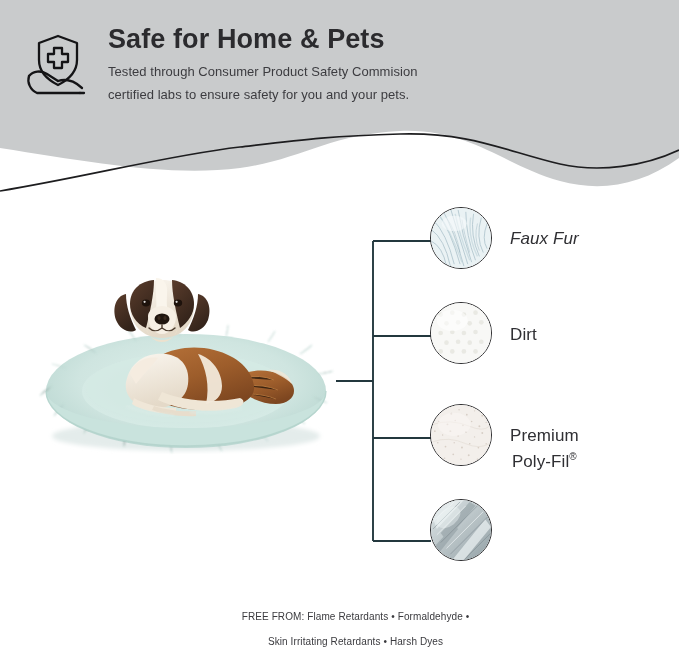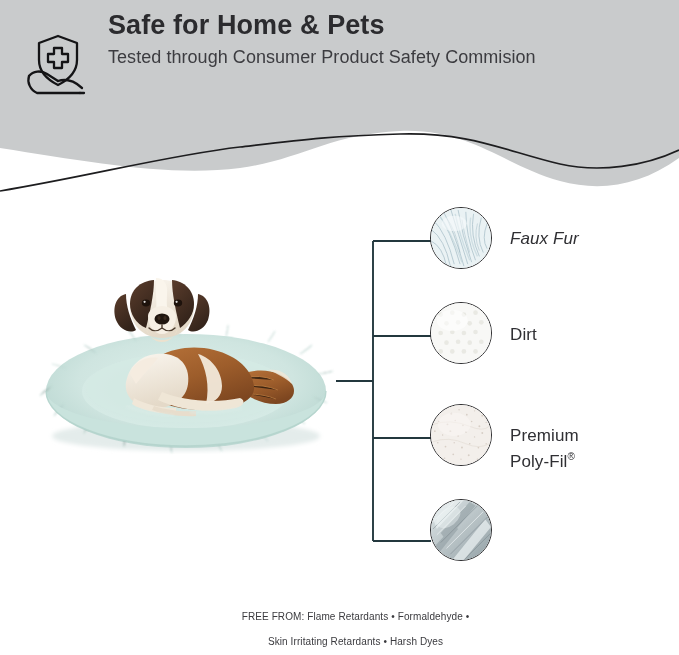--- a/index.html
+++ b/index.html
@@ -11,27 +11,27 @@
   }
   #infographic{position:relative;width:679px;height:655px;background:#fff;}
 
   
   .header-band{position:absolute;left:0;top:0;width:679px;height:200px;}
   .header-band svg{display:block;width:679px;height:200px;}
 
   .header-icon{position:absolute;left:14px;top:24px;width:86px;height:86px;}
   .header-icon svg{display:block;width:86px;height:86px;}
 
-  .header-text{position:absolute;left:108px;top:8px;width:560px;}
+  .header-text{position:absolute;left:108px;top:22px;width:560px;}
   .header-title{
     font-size:27px;font-weight:600;color:#2b2b2e;
     letter-spacing:.1px;line-height:34px;margin:0 0 4px 0;
   }
   .header-sub{
-    font-size:18px;font-weight:400;color:#3c3c40;
+    font-size:13px;font-weight:400;color:#3c3c40;
     line-height:23px;margin:0;letter-spacing:.05px;
   }
 
   
   .product-photo{position:absolute;left:30px;top:258px;width:320px;height:200px;}
   .product-photo svg{display:block;width:320px;height:200px;}
 
   
   .connector{position:absolute;left:336px;top:200px;width:110px;height:360px;}
   .connector svg{display:block;width:110px;height:360px;}
@@ -44,21 +44,21 @@
   .swatch-liner{left:430px;top:302px;}
   .swatch-poly{left:430px;top:404px;}
   .swatch-base{left:430px;top:499px;}
 
   .callout-label{
     position:absolute;left:510px;
     font-size:17px;color:#2f2f33;line-height:21px;letter-spacing:.1px;
   }
   .lbl-faux{top:228px;font-style:italic;}
   .lbl-liner{top:324px;}
-  .lbl-poly{top:425px;}
+  .lbl-poly{top:425px;text-align:center;}
   .lbl-base{top:510px;}
   .callout-label .reg{font-size:10px;vertical-align:super;}
 
   
   .footer{
     position:absolute;left:0;top:604px;width:679px;text-align:center;
     font-size:10px;color:#3a3a3e;line-height:25px;letter-spacing:.1px;margin-left:16px;
   }
   .footer .line{display:block;}
 </style>
@@ -93,20 +93,21 @@
       <path d="M15 52 C19 47 27 46 33 50 L44 57"></path>
       <path d="M15 52 C13 58 16 66 23 69 L66 69"></path>
       <path d="M44 57 C50 55 58 56 63 60 L68 64"></path>
       <path d="M66 69 L70 69"></path>
     </svg>
   </div>
 
   <div class="header-text">
     <div class="header-title">Safe for Home &amp; Pets</div>
     <div class="header-sub">Tested through Consumer Product Safety Commision</div>
+    <div class="header-sub">certified labs to ensure safety for you and your pets.</div>
   </div>
 
   <div class="product-photo">
     <svg viewBox="0 0 320 200" xmlns="http://www.w3.org/2000/svg">
       <defs>
         <radialGradient id="bedOuter" cx="50%" cy="42%" r="62%">
           <stop offset="0%" stop-color="#dcefea"></stop>
           <stop offset="62%" stop-color="#cfe5e0"></stop>
           <stop offset="100%" stop-color="#b7d5cf"></stop>
         </radialGradient>

